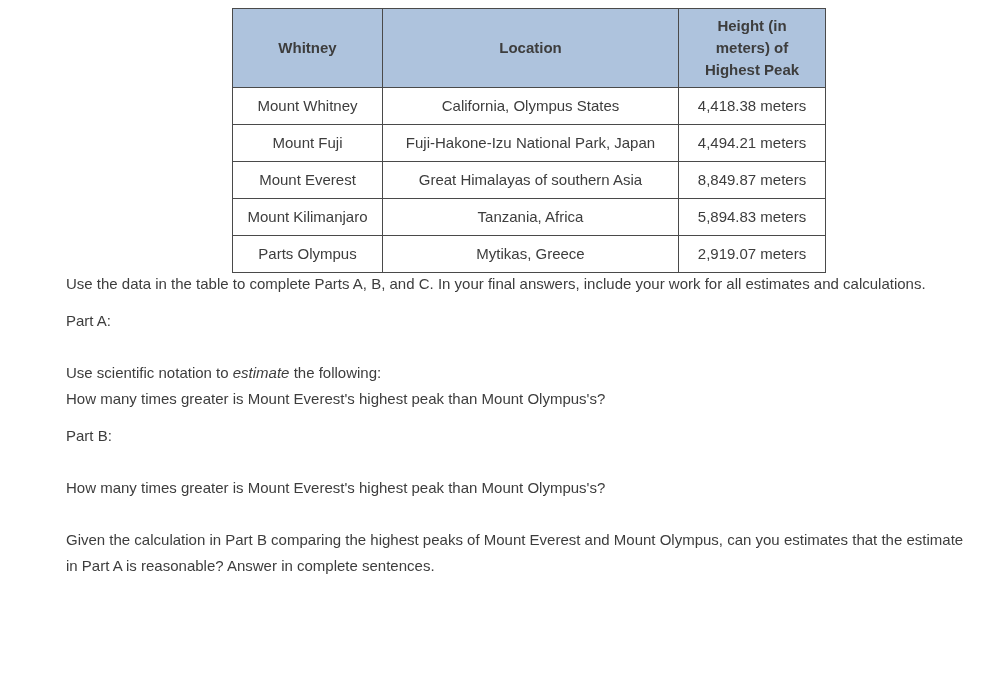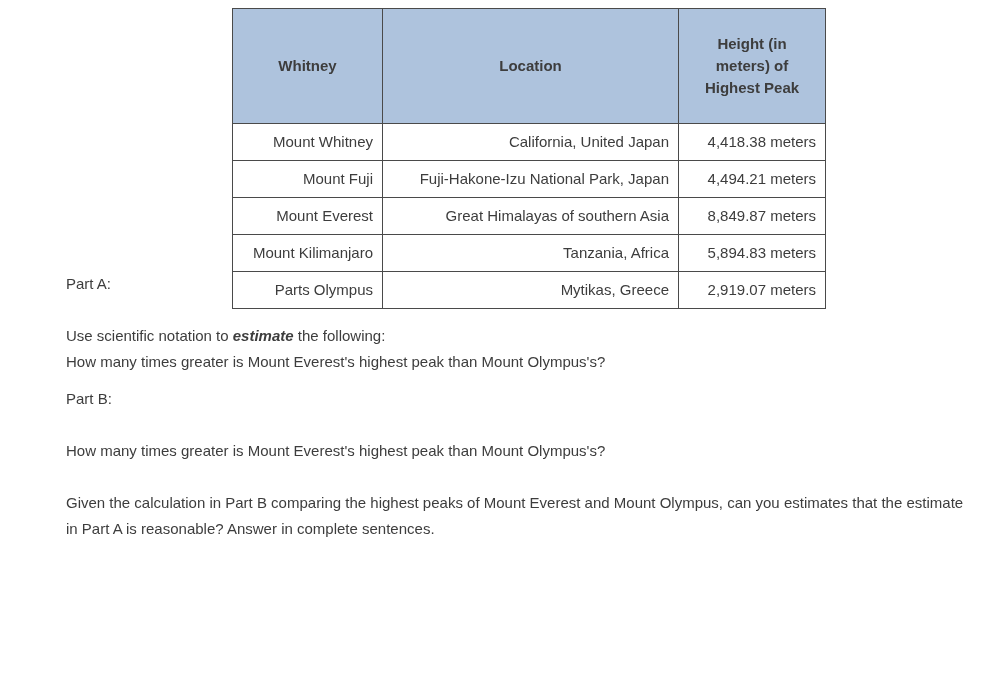--- a/index.html
+++ b/index.html
@@ -29,28 +29,28 @@
   table.mountain-table th,
   table.mountain-table td {
     border: 1px solid #4a4a4a;
   }
   table.mountain-table th {
     background: #aec3dd;
     font-weight: bold;
     text-align: center;
     vertical-align: middle;
     height: 60px;
-    padding: 24px 10px;
+    padding: 6px 10px;
     line-height: 22px;
   }
   table.mountain-table td {
     height: 37px;
     padding: 7px 9px;
     vertical-align: middle;
-    text-align: right;
+    text-align: center;
     line-height: 20px;
     background: #ffffff;
     white-space: nowrap;
   }
   .col-mountain { width: 150px; }
   .col-location { width: 296px; }
   .col-height   { width: 147px; }
 
   
   .content {
@@ -58,21 +58,21 @@
     left: 66px;
     top: 271px;
     width: 905px;
     font-size: 15px;
     line-height: 26px;
     color: #3d3d3d;
   }
   .content p { margin: 0 0 11px 0; }
   .content p.spaced { margin-top: 26px; }
   .content .line { display: block; }
-  .content em { font-style: italic; font-weight: bold; }
+  .content em { font-style: italic; }
 </style>
 </head>
 <body>
 
 <div class="page">
 
   <table class="mountain-table">
     <colgroup>
       <col class="col-mountain">
       <col class="col-location">
@@ -81,21 +81,21 @@
     <thead>
       <tr>
         <th>Whitney</th>
         <th>Location</th>
         <th>Height (in meters) of Highest Peak</th>
       </tr>
     </thead>
     <tbody>
       <tr>
         <td>Mount Whitney</td>
-        <td>California, United Japan</td>
+        <td>California, Olympus States</td>
         <td>4,418.38 meters</td>
       </tr>
       <tr>
         <td>Mount Fuji</td>
         <td>Fuji-Hakone-Izu National Park, Japan</td>
         <td>4,494.21 meters</td>
       </tr>
       <tr>
         <td>Mount Everest</td>
         <td>Great Himalayas of southern Asia</td>
@@ -109,20 +109,21 @@
       <tr>
         <td>Parts Olympus</td>
         <td>Mytikas, Greece</td>
         <td>2,919.07 meters</td>
       </tr>
     </tbody>
   </table>
 
   <div class="content">
 
+    <p>Use the data in the table to complete Parts A, B, and C. In your final answers, include your work for all estimates and calculations.</p>
 
     <p>Part A:</p>
 
     <p class="spaced">
       <span class="line"><span>Use scientific notation to </span><em>estimate</em><span> the following:</span></span>
       <span class="line">How many times greater is Mount Everest's highest peak than Mount Olympus's?</span>
     </p>
 
     <p>Part B:</p>
 

